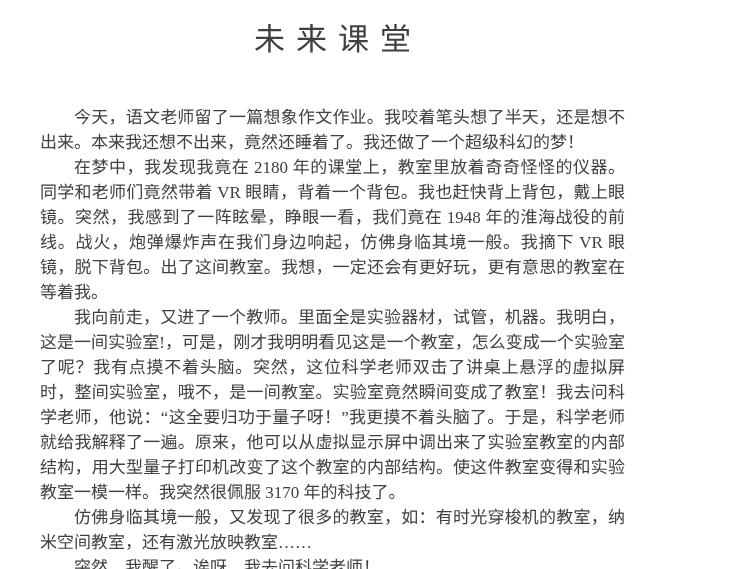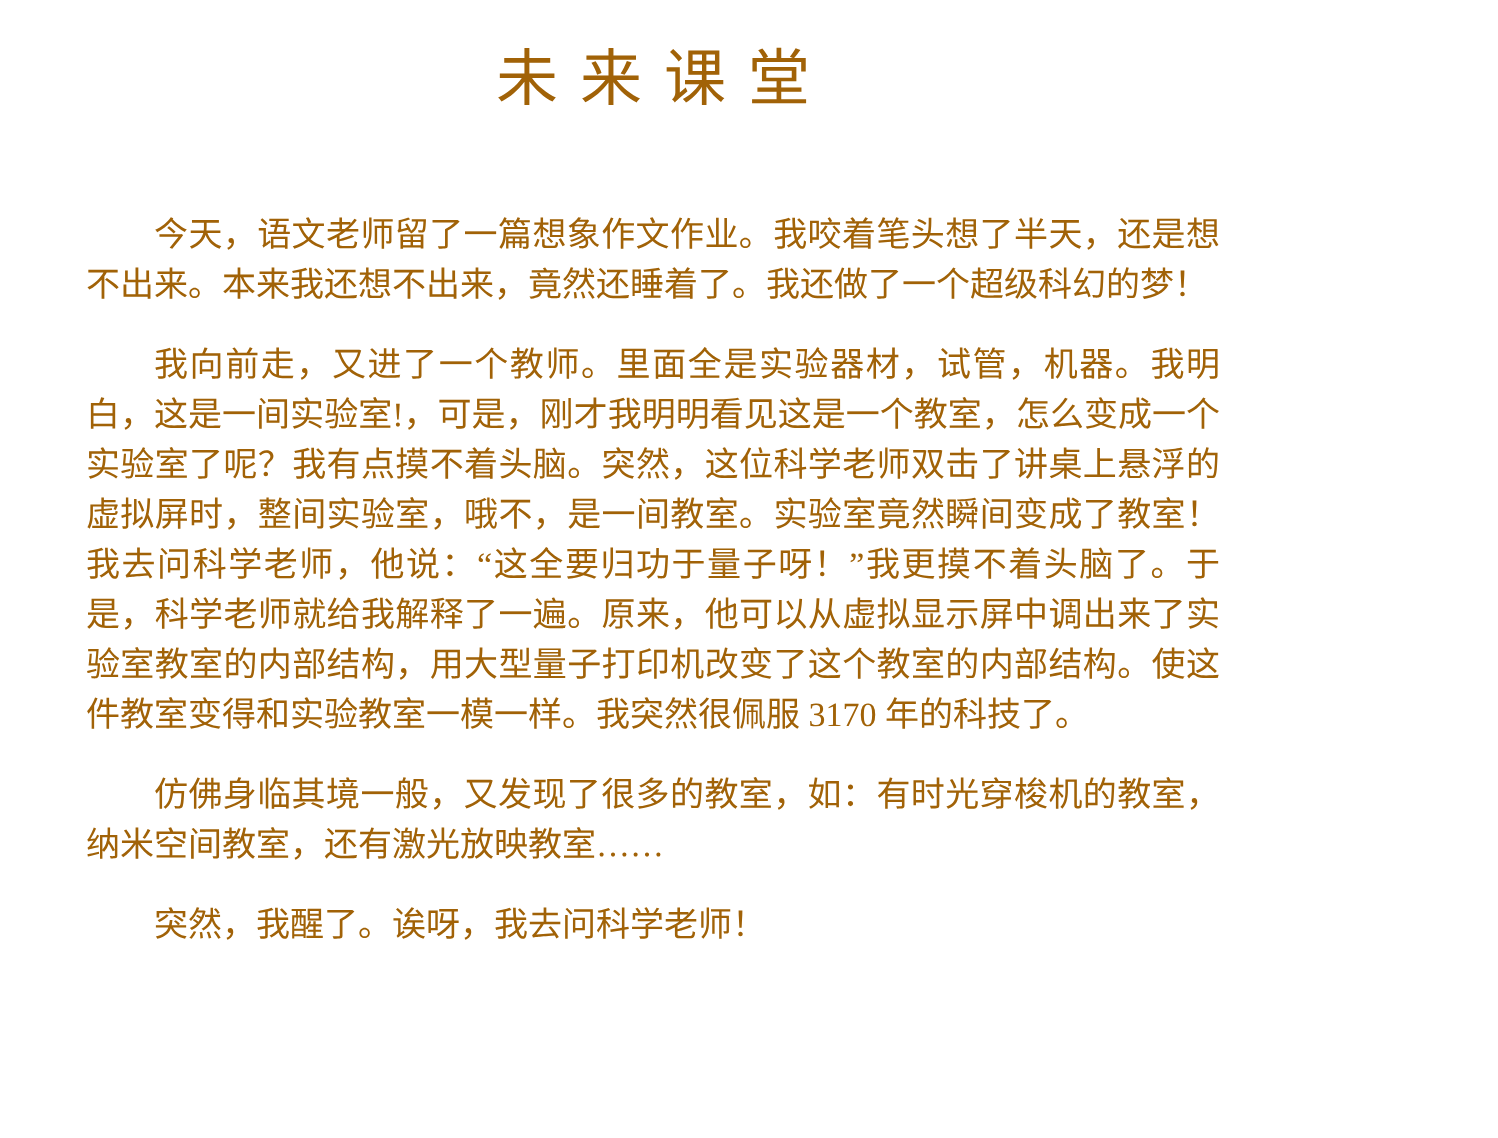--- a/index.html
+++ b/index.html
@@ -7,49 +7,51 @@
       padding: 0;
       background: #ffffff;
     }
     .page {
       position: relative;
       width: 653px;
       height: 569px;
       background: #ffffff;
       overflow: hidden;
       font-family: "Liberation Serif", "DejaVu Serif", serif;
-      color: #a16207;
+      color: #404040;
       box-sizing: border-box;
+      padding-left: 12px;
     }
     .doc-title {
       margin: 20px 0 0 0;
       text-align: center;
       font-weight: normal;
       font-size: 31px;
       line-height: 40px;
       letter-spacing: 11px;
       text-indent: 11px;
       white-space: nowrap;
     }
     .doc-content {
       margin-top: 45px;
       padding: 0 28px;
     }
     .doc-content p {
-      margin: 15px;
+      margin: 0;
       font-size: 17px;
       line-height: 25px;
       text-align: justify;
       text-indent: 2em;
     }
   </style>
 </head>
 <body>
 
 <div class="page">
   <h1 class="doc-title">未来课堂</h1>
   <div class="doc-content">
     <p>今天，语文老师留了一篇想象作文作业。我咬着笔头想了半天，还是想不出来。本来我还想不出来，竟然还睡着了。我还做了一个超级科幻的梦！</p>
+    <p>在梦中，我发现我竟在 2180 年的课堂上，教室里放着奇奇怪怪的仪器。同学和老师们竟然带着 VR 眼睛，背着一个背包。我也赶快背上背包，戴上眼镜。突然，我感到了一阵眩晕，睁眼一看，我们竟在 1948 年的淮海战役的前线。战火，炮弹爆炸声在我们身边响起，仿佛身临其境一般。我摘下 VR 眼镜，脱下背包。出了这间教室。我想，一定还会有更好玩，更有意思的教室在等着我。</p>
     <p>我向前走，又进了一个教师。里面全是实验器材，试管，机器。我明白，这是一间实验室!，可是，刚才我明明看见这是一个教室，怎么变成一个实验室了呢？我有点摸不着头脑。突然，这位科学老师双击了讲桌上悬浮的虚拟屏时，整间实验室，哦不，是一间教室。实验室竟然瞬间变成了教室！我去问科学老师，他说：“这全要归功于量子呀！”我更摸不着头脑了。于是，科学老师就给我解释了一遍。原来，他可以从虚拟显示屏中调出来了实验室教室的内部结构，用大型量子打印机改变了这个教室的内部结构。使这件教室变得和实验教室一模一样。我突然很佩服 3170 年的科技了。</p>
     <p>仿佛身临其境一般，又发现了很多的教室，如：有时光穿梭机的教室，纳米空间教室，还有激光放映教室……</p>
     <p>突然，我醒了。诶呀，我去问科学老师！</p>
   </div>
 </div>
 
 </body></html>

